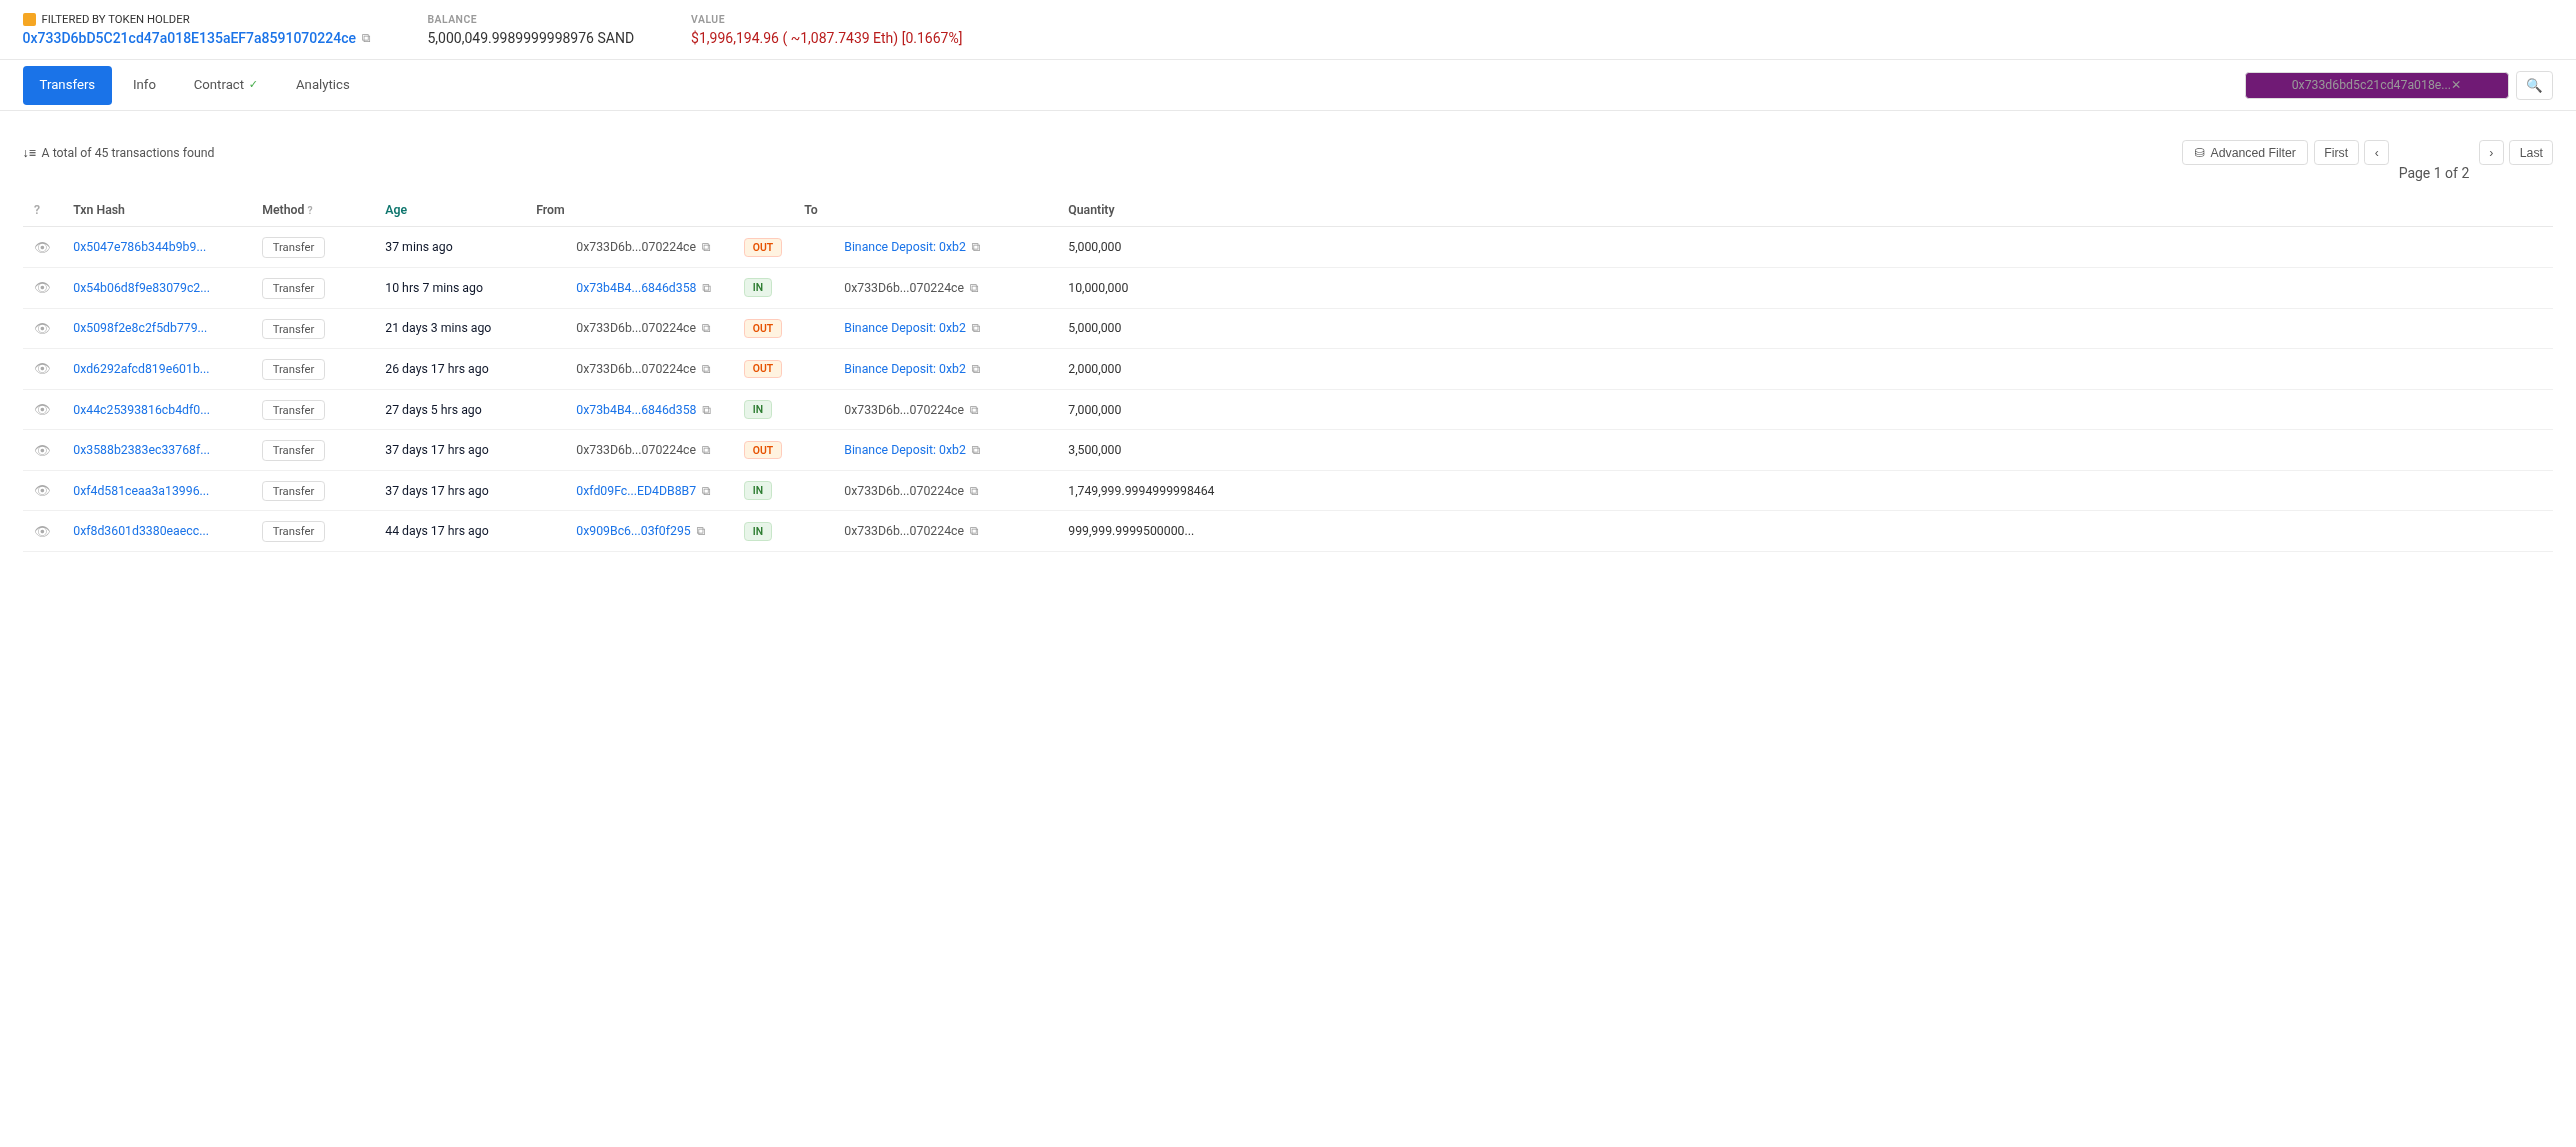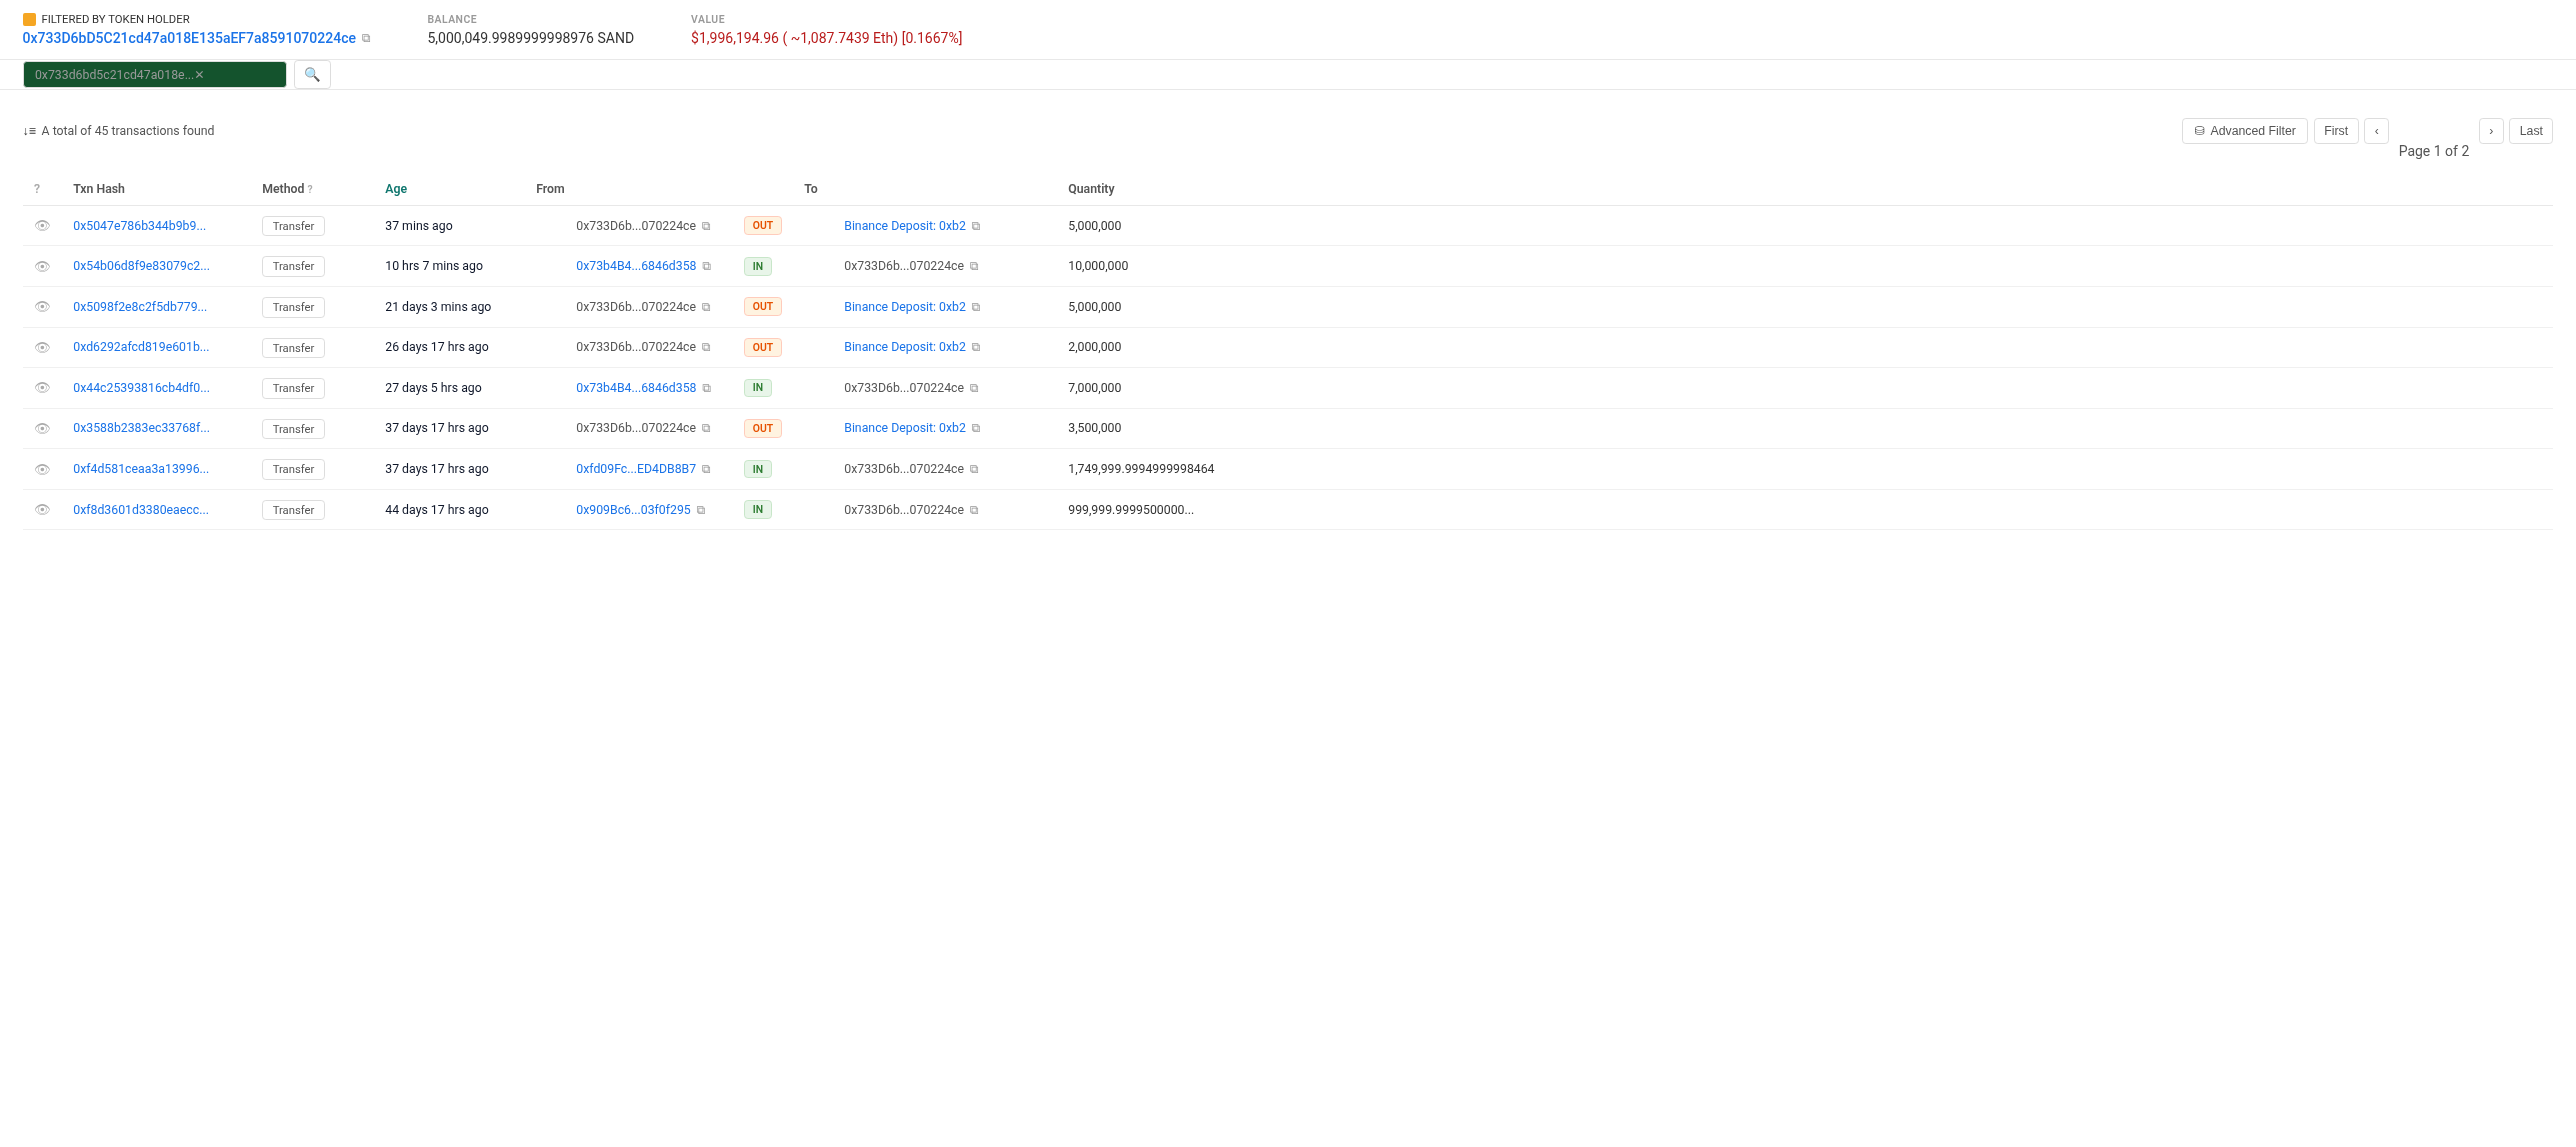--- a/index.html
+++ b/index.html
@@ -65,22 +65,22 @@
 
     .search-input-box {
       border: 0.9px solid #ddd;
       border-radius: 3.8px;
       padding: 5.7px 11.3px;
       font-size: 12.3px;
       color: #333;
       width: 264px;
       display: flex;
       align-items: center;
-      justify-content: flex-start;
-      background: #14532d;
+      justify-content: center;
+      background: #701a75;
     }
 
     .search-close { color: #999; cursor: pointer; }
     .search-btn { background: none; border: 0.9px solid #ddd; border-radius: 3.8px; padding: 5.7px 9.4px; cursor: pointer; color: #555; }
 
     .main-content { padding: 0 22.6px; }
 
     .filter-row {
       display: flex;
       align-items: center;
@@ -223,20 +223,35 @@
     <div class="banner-balance">5,000,049.9989999998976 SAND</div>
   </div>
 
   <div class="banner-section">
     <div class="banner-label">VALUE</div>
     <div class="banner-value-text">$1,996,194.96 ( ~1,087.7439 Eth) [0.1667%]</div>
   </div>
 </div>
 
 <div class="tabs-bar">
+  <div class="tabs-left">
+    <div class="tab active">
+      <span>Transfers</span>
+    </div>
+    <div class="tab">
+      <span>Info</span>
+    </div>
+    <div class="tab">
+      <span>Contract</span>
+      <span class="verified-icon">✓</span>
+    </div>
+    <div class="tab">
+      <span>Analytics</span>
+    </div>
+  </div>
 
   <div class="search-bar">
     <div class="search-input-box">
       <span style="color:#999; font-size:12.3px;">0x733d6bd5c21cd47a018e...</span>
       <span class="search-close">✕</span>
     </div>
     <button class="search-btn">
       <span>🔍</span>
     </button>
   </div>

